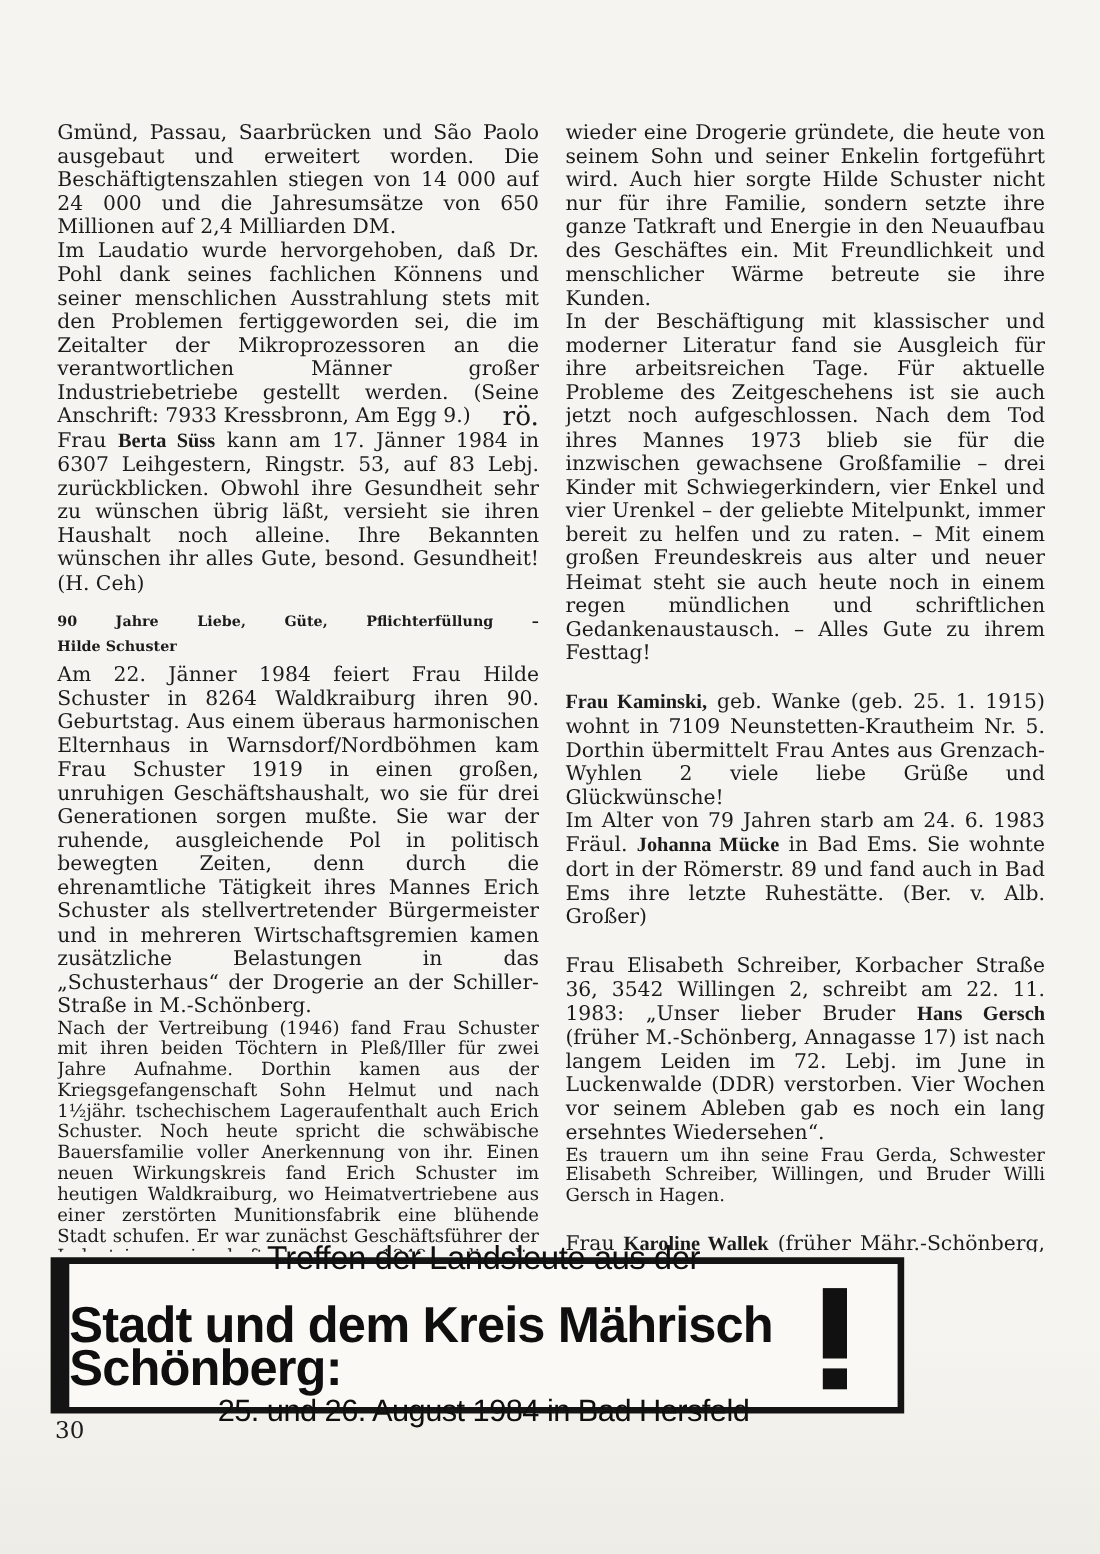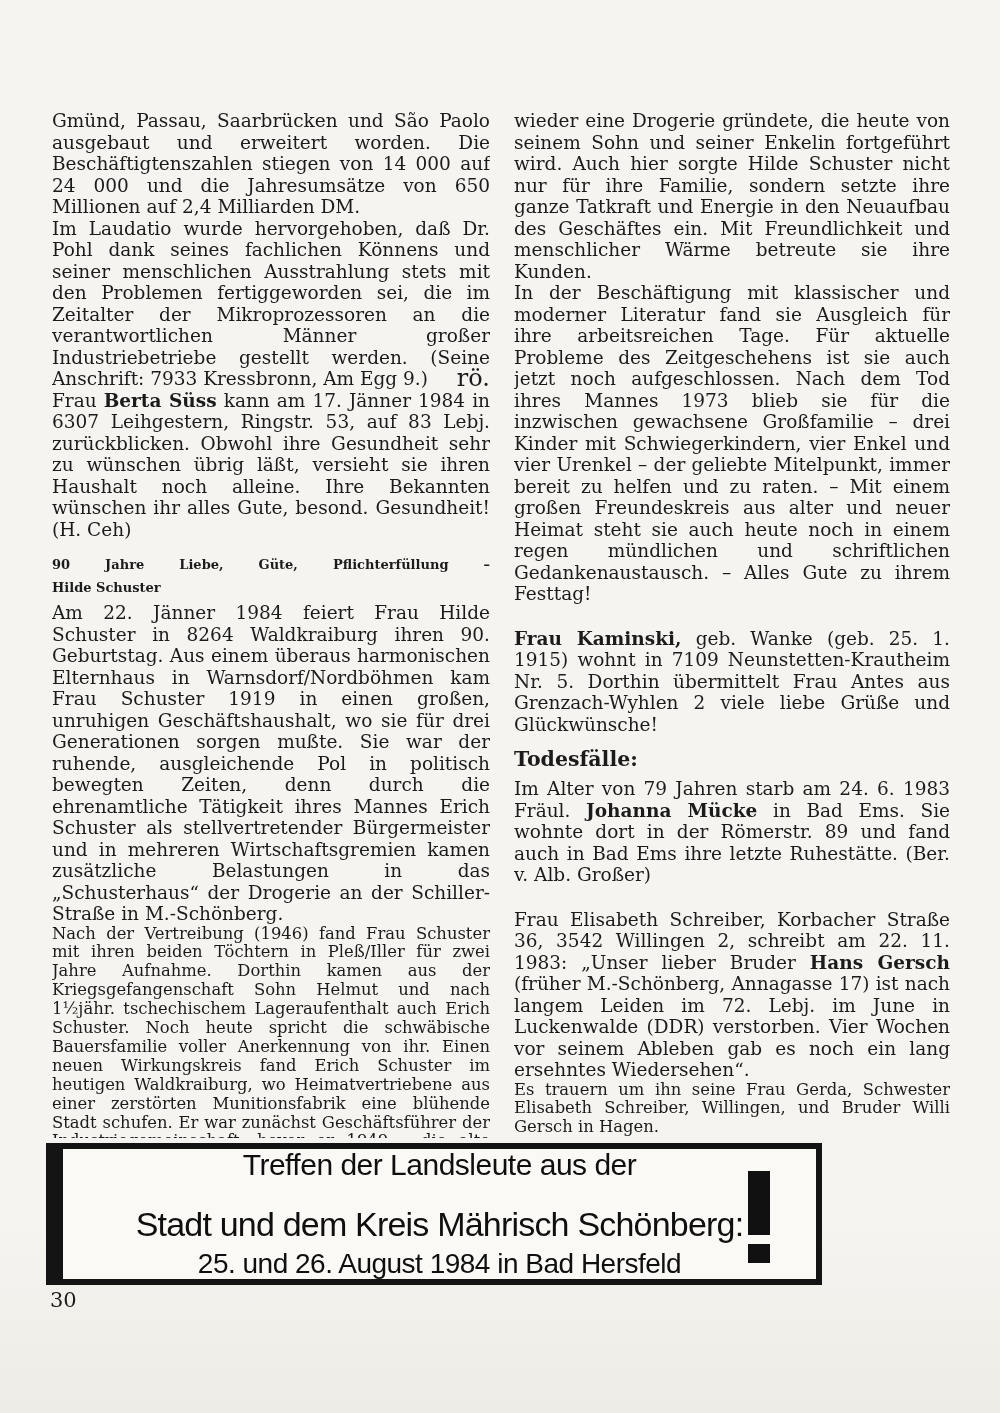--- a/index.html
+++ b/index.html
@@ -28,21 +28,21 @@
     font-size: 18.5px;
     line-height: 21.5px;
     position: relative;
   }
   p.small {
     font-size: 16.4px;
     line-height: 18.9px;
   }
   p.gap { margin-top: 23px; }
 
-  .b { font-weight: bold; }
+  .b { font-weight: bold; font-family: Liberation Serif, serif; }
 
   h2.heading {
     margin: 13px 0 7px 0;
     font-size: 20.5px;
     line-height: 23px;
     font-weight: bold;
     text-align: left;
   }
   h3.subheading {
     margin: 13px 0 3px 0;
@@ -70,21 +70,21 @@
   }
   .announce-text {
     position: absolute; inset: 0;
     display: flex; flex-direction: column;
     align-items: center; justify-content: center;
     gap: 1px;
     font-family: "Liberation Sans", sans-serif;
     color: #0f0f0f;
   }
   .a1 { font-size: 30px; line-height: 35px; letter-spacing: -0.5px; }
-  .a2 { font-size: 34px; line-height: 39px; font-weight: normal; letter-spacing: -0.8px; margin-top: 22px; }
+  .a2 { font-size: 46px; line-height: 39px; font-weight: bold; letter-spacing: -0.8px; margin-top: 22px; }
   .a3 { font-size: 28px; line-height: 37px; letter-spacing: -0.5px; }
 
   .excl { position: absolute; right: 46px; top: 22px; width: 22px; }
   .excl-bar { width: 22px; height: 64px; background: #111; }
   .excl-dot { width: 22px; height: 19px; margin-top: 9px; background: #111; }
 
   .pageno {
     position: absolute;
     left: 50px; top: 1288px;
     font-size: 21px;
@@ -102,21 +102,20 @@
     <p class="body"><span>Frau </span><span class="b">Berta Süss</span><span> kann am 17. Jänner 1984 in 6307 Leihgestern, Ringstr. 53, auf 83 Lebj. zurückblicken. Obwohl ihre Gesundheit sehr zu wünschen übrig läßt, versieht sie ihren Haushalt noch alleine. Ihre Bekannten wünschen ihr alles Gute, besond. Gesundheit! (H. Ceh)</span></p>
     <h3 class="subheading"><span class="jline">90 Jahre Liebe, Güte, Pflichterfüllung –</span><span>Hilde Schuster</span></h3>
     <p class="body">Am 22. Jänner 1984 feiert Frau Hilde Schuster in 8264 Waldkraiburg ihren 90. Geburtstag. Aus einem überaus harmonischen Elternhaus in Warnsdorf/Nordböhmen kam Frau Schuster 1919 in einen großen, unruhigen Geschäftshaushalt, wo sie für drei Generationen sorgen mußte. Sie war der ruhende, ausgleichende Pol in politisch bewegten Zeiten, denn durch die ehrenamtliche Tätigkeit ihres Mannes Erich Schuster als stellvertretender Bürgermeister und in mehreren Wirtschaftsgremien kamen zusätzliche Belastungen in das „Schusterhaus“ der Drogerie an der Schiller-Straße in M.-Schönberg.</p>
     <p class="body small">Nach der Vertreibung (1946) fand Frau Schuster mit ihren beiden Töchtern in Pleß/Iller für zwei Jahre Aufnahme. Dorthin kamen aus der Kriegsgefangenschaft Sohn Helmut und nach 1½jähr. tschechischem Lageraufenthalt auch Erich Schuster. Noch heute spricht die schwäbische Bauersfamilie voller Anerkennung von ihr. Einen neuen Wirkungskreis fand Erich Schuster im heutigen Waldkraiburg, wo Heimatvertriebene aus einer zerstörten Munitionsfabrik eine blühende Stadt schufen. Er war zunächst Geschäftsführer der Industriegemeinschaft, bevor er 1949 – die alte Tradition fortführend –</p>
   </div>
 
   <div class="col col-right">
     <p class="body">wieder eine Drogerie gründete, die heute von seinem Sohn und seiner Enkelin fortgeführt wird. Auch hier sorgte Hilde Schuster nicht nur für ihre Familie, sondern setzte ihre ganze Tatkraft und Energie in den Neuaufbau des Geschäftes ein. Mit Freundlichkeit und menschlicher Wärme betreute sie ihre Kunden.</p>
     <p class="body">In der Beschäftigung mit klassischer und moderner Literatur fand sie Ausgleich für ihre arbeitsreichen Tage. Für aktuelle Probleme des Zeitgeschehens ist sie auch jetzt noch aufgeschlossen. Nach dem Tod ihres Mannes 1973 blieb sie für die inzwischen gewachsene Großfamilie – drei Kinder mit Schwiegerkindern, vier Enkel und vier Urenkel – der geliebte Mitelpunkt, immer bereit zu helfen und zu raten. – Mit einem großen Freundeskreis aus alter und neuer Heimat steht sie auch heute noch in einem regen mündlichen und schriftlichen Gedankenaustausch. – Alles Gute zu ihrem Festtag!</p>
     <p class="body gap"><span class="b">Frau Kaminski,</span><span> geb. Wanke (geb. 25. 1. 1915) wohnt in 7109 Neunstetten-Krautheim Nr. 5. Dorthin übermittelt Frau Antes aus Grenzach-Wyhlen 2 viele liebe Grüße und Glückwünsche!</span></p>
-    <h2 class="heading">Todesfälle:</h2>
     <p class="body"><span>Im Alter von 79 Jahren starb am 24. 6. 1983 Fräul. </span><span class="b">Johanna Mücke</span><span> in Bad Ems. Sie wohnte dort in der Römerstr. 89 und fand auch in Bad Ems ihre letzte Ruhestätte. (Ber. v. Alb. Großer)</span></p>
     <p class="body gap"><span>Frau Elisabeth Schreiber, Korbacher Straße 36, 3542 Willingen 2, schreibt am 22. 11. 1983: „Unser lieber Bruder </span><span class="b">Hans Gersch</span><span> (früher M.-Schönberg, Annagasse 17) ist nach langem Leiden im 72. Lebj. im June in Luckenwalde (DDR) verstorben. Vier Wochen vor seinem Ableben gab es noch ein lang ersehntes Wiedersehen“.</span></p>
     <p class="body small">Es trauern um ihn seine Frau Gerda, Schwester Elisabeth Schreiber, Willingen, und Bruder Willi Gersch in Hagen.</p>
     <p class="body gap"><span>Frau </span><span class="b">Karoline Wallek</span><span> (früher Mähr.-Schönberg, Klosterhof) ist im Okt. vergang. Jahres im Altenpflegeheim Korbach im 84. Lebj. verstorben. (Ber. v. Elisabeth Schreiber)</span></p>
 
   </div>
 
   <div class="announce">
     <div class="announce-text">
       <div class="a1">Treffen der Landsleute aus der</div>

